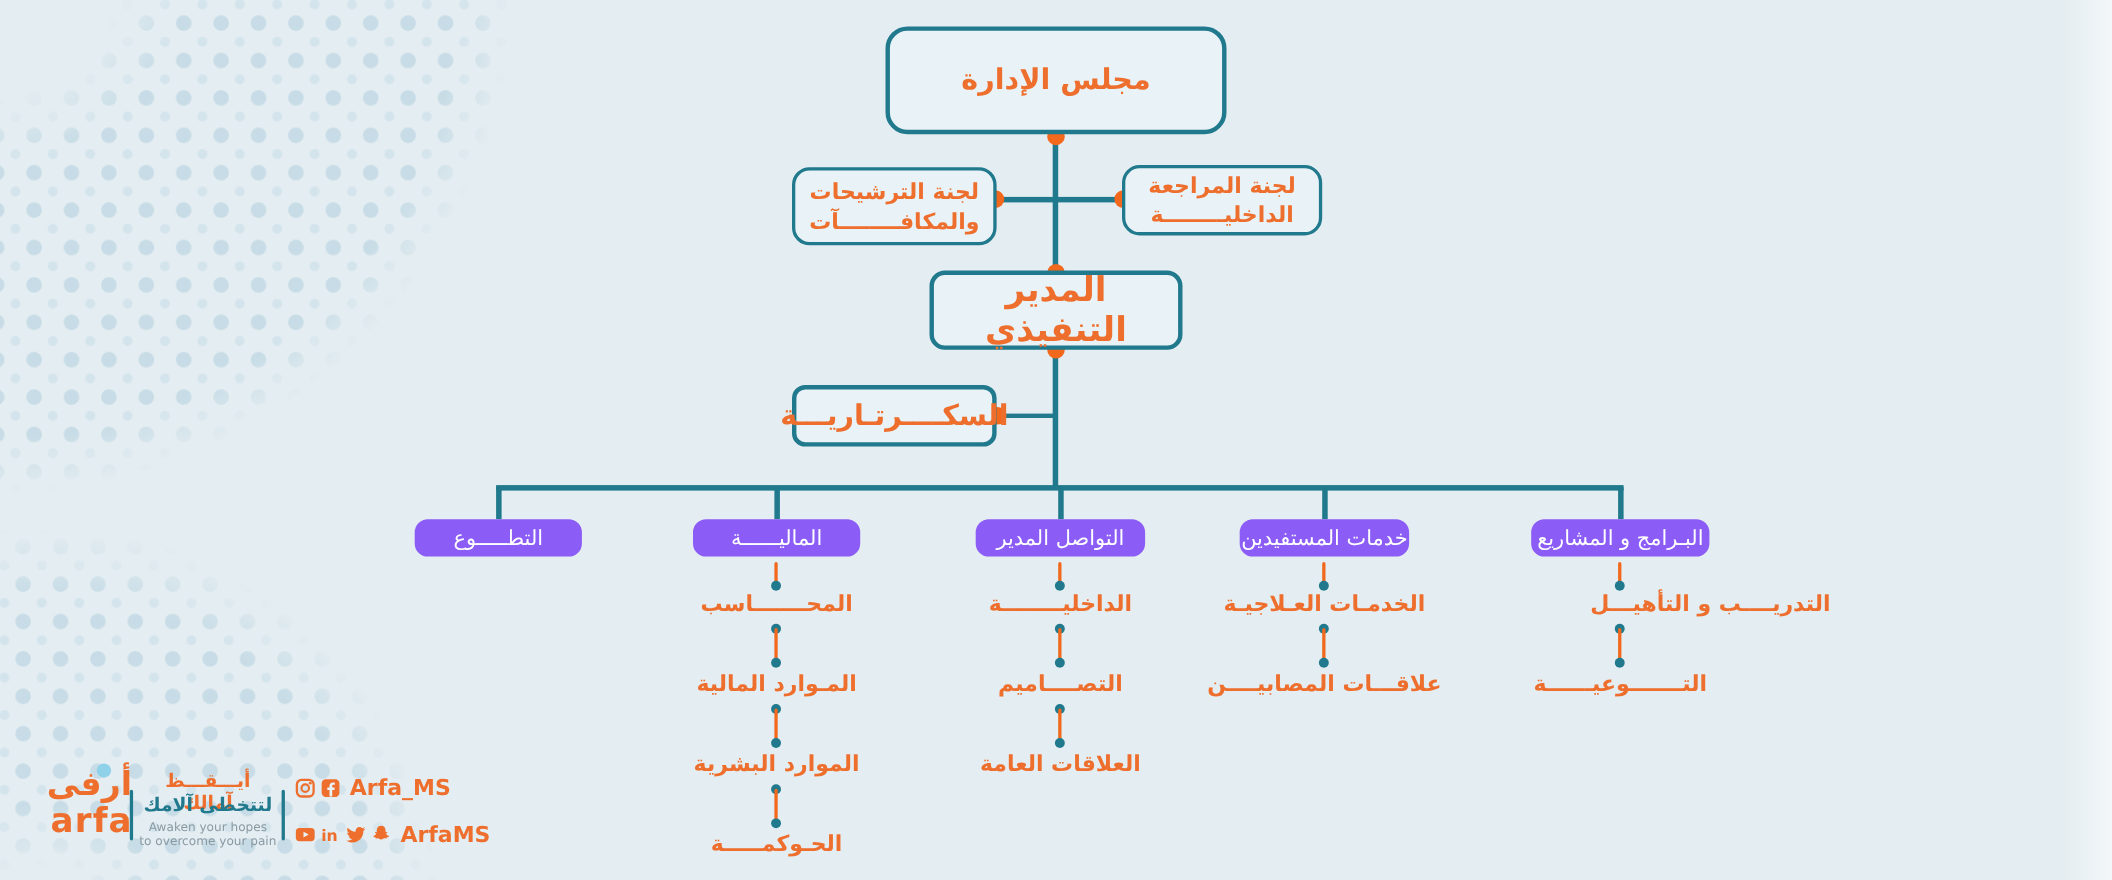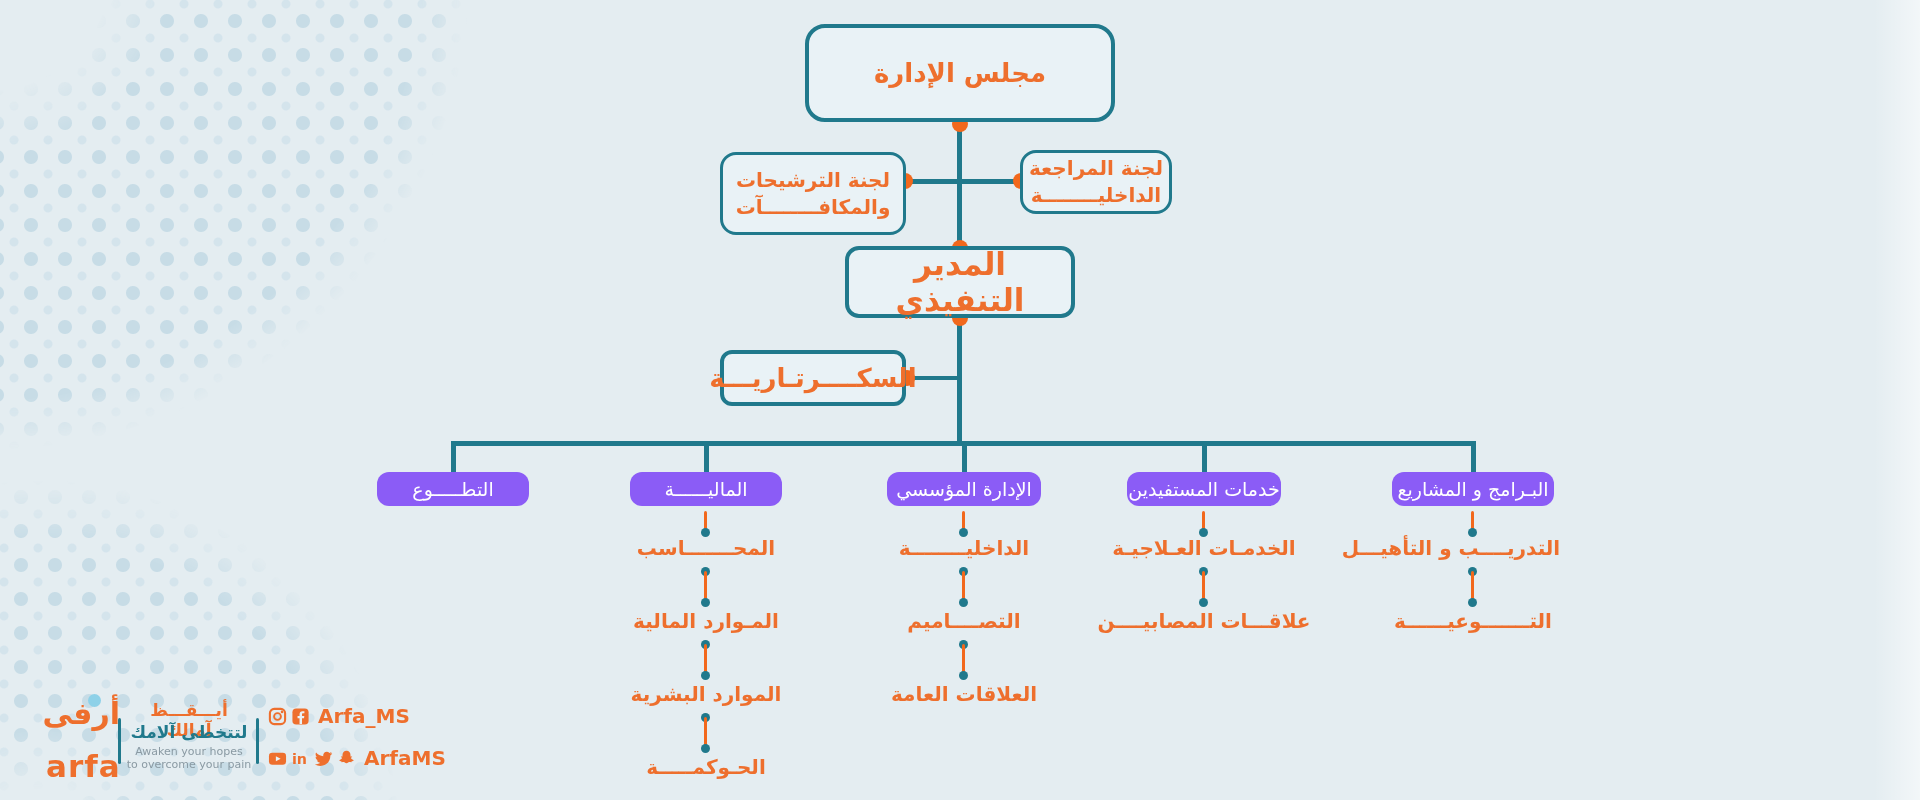--- a/index.html
+++ b/index.html
@@ -44,21 +44,21 @@
   .exec-label { font-size:31px; font-weight:bold; }
   .sec-label { font-size:26px; font-weight:bold; }
   .committee-line { font-size:20px; font-weight:bold; line-height:27px; }
 
   
   .footer { position:absolute; left:0; top:692px; width:520px; height:90px; }
   .logo-ar { position:absolute; left:46px; top:4px; width:74px; text-align:center;
     font-size:30px; font-weight:bold; color:#ee6f2d; direction:rtl; }
   .logo-dot { position:absolute; left:88px; top:2px; width:13px; height:13px; border-radius:50%; background:#8ed1e8; }
   .logo-en { position:absolute; left:46px; top:36px; width:74px; text-align:center;
-    font-size:31px; font-weight:bold; color:#ee6f2d; letter-spacing:1px;margin-top:20px; }
+    font-size:31px; font-weight:bold; color:#ee6f2d; letter-spacing:1px; }
   .divider { position:absolute; width:3px; height:46px; top:26px; background:#20798c; border-radius:2px; }
   .d1 { left:118px; } .d2 { left:256px; }
   .tag-ar1 { position:absolute; left:130px; top:8px;  width:118px; text-align:center; font-size:17px; font-weight:bold; color:#ee6f2d; direction:rtl; }
   .tag-ar2 { position:absolute; left:130px; top:30px; width:118px; text-align:center; font-size:17px; font-weight:bold; color:#20798c; direction:rtl; }
   .tag-en1 { position:absolute; left:126px; top:53px; width:126px; text-align:center; font-size:11px; color:#8a9aa3; }
   .tag-en2 { position:absolute; left:126px; top:66px; width:126px; text-align:center; font-size:11px; color:#8a9aa3; }
   .social-row { position:absolute; display:flex; align-items:center; gap:4px; }
   .sr1 { left:268px; top:12px; } .sr2 { left:268px; top:42px;margin-top:12px; }
   .handle { font-size:20px; font-weight:bold; color:#ee6f2d; margin-left:4px; }
   .sicon { width:19px; height:19px; display:block; }
@@ -88,46 +88,46 @@
   <div class="odot" style="left:897px; top:173px;"></div>
   <div class="odot" style="left:1013px; top:173px;"></div>
   <div class="odot" style="left:952px; top:240px;"></div>
   <div class="odot" style="left:952px; top:310px;"></div>
   <div class="odot" style="left:899px; top:370px;"></div>
 
   <div class="node" style="left:805px; top:24px; width:310px; height:98px; border-radius:20px;">
     <span class="board-label">مجلس الإدارة</span>
   </div>
 
-  <div class="node" style="left:720px; top:152px; width:186px; height:83px; border-width:3px;">
+  <div class="node" style="left:720px; top:152px; width:186px; height:71px; border-width:3px;">
     <span class="committee-line">لجنة الترشيحات</span>
     <span class="committee-line">والمكافــــــــآت</span>
   </div>
 
-  <div class="node" style="left:1020px; top:150px; width:152px; height:64px; border-width:3px;">
+  <div class="node" style="left:1020px; top:150px; width:182px; height:64px; border-width:3px;">
     <span class="committee-line">لجنة المراجعة</span>
     <span class="committee-line">الداخليــــــــة</span>
   </div>
 
   <div class="node" style="left:845px; top:246px; width:230px; height:72px; border-radius:14px;">
     <span class="exec-label">المدير التنفيذي</span>
   </div>
 
   <div class="node" style="left:720px; top:350px; width:186px; height:56px; border-radius:12px;">
     <span class="sec-label">السكــــرتـاريـــة</span>
   </div>
 
   <div class="dept" style="left:377px; top:472px; width:152px;">
     <span>التطـــــوع</span>
   </div>
   <div class="dept" style="left:630px; top:472px; width:152px;">
     <span>الماليــــــة</span>
   </div>
   <div class="dept" style="left:887px; top:472px; width:154px;">
-    <span>الإدارة المؤسسي</span>
+    <span>التواصل المدير</span>
   </div>
   <div class="dept" style="left:1127px; top:472px; width:154px;">
     <span>خدمات المستفيدين</span>
   </div>
   <div class="dept" style="left:1392px; top:472px; width:162px;">
     <span>البـرامج و المشاريع</span>
   </div>
 
   <div class="vlink" style="left:701px; top:509px; height:26px;">
       <span class="oline"></span>
@@ -180,21 +180,21 @@
       <span class="tdot top"></span>
       <span class="oline"></span>
       <span class="tdot bot"></span>
     </div>
   <div class="sub-label" style="left:1089px; top:609px;">علاقـــات المصابيــــن</div>
 
   <div class="vlink" style="left:1468px; top:509px; height:26px;">
       <span class="oline"></span>
       <span class="tdot bot"></span>
     </div>
-  <div class="sub-label" style="left:1336px; top:536px;text-align:center;">التدريــــب و التأهيـــل</div>
+  <div class="sub-label" style="left:1440px; top:536px;text-align:center;">التدريــــب و التأهيـــل</div>
   <div class="vlink" style="left:1468px; top:569px; height:36px;">
       <span class="tdot top"></span>
       <span class="oline"></span>
       <span class="tdot bot"></span>
     </div>
   <div class="sub-label" style="left:1358px; top:609px;">التـــــــوعيــــــة</div>
 
   <div class="footer">
     <div class="logo-dot"></div>
     <div class="logo-ar">أرفى</div>

